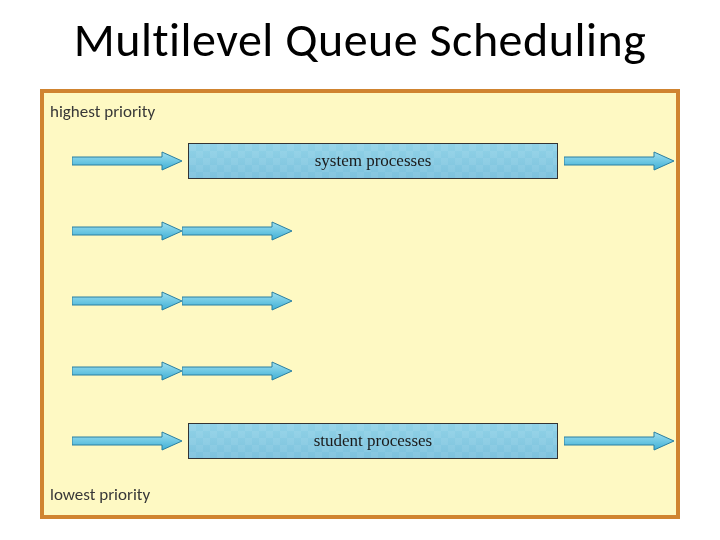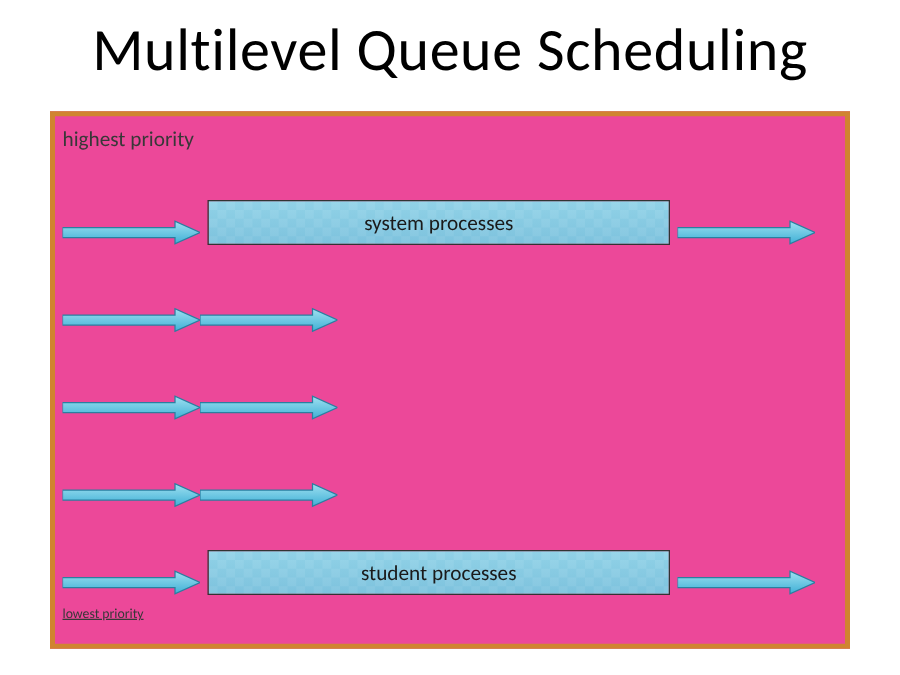--- a/index.html
+++ b/index.html
@@ -18,44 +18,44 @@
     .title {
       font-size: 48px;
       font-weight: 400;
       text-align: center;
       color: #000;
       margin-bottom: 20px;
       letter-spacing: 0.5px;
     }
     .diagram-frame {
       border: 4px solid #d08430;
-      background: #ec4899;
+      background: #fef9c3;
       padding: 8px 0 8px 0;
       height: 430px;
       position: relative;
     }
     .top-label {
       font-size: 17px;
       color: #383838;
       padding-left: 6px;
       margin-bottom: 4px;
     }
     .bottom-label {
-      font-size: 11px;
+      font-size: 17px;
       color: #383838;
       padding-left: 6px;
       margin-top: 8px;
-      text-decoration: underline;
     }
     .queue-row {
       display: flex;
-      align-items: flex-end;
+      align-items: center;
       height: 70px;
       position: relative;
-      padding-left: 6px;
+      padding-left: 28px;
+      font-family: Liberation Serif, serif;
     }
     .arrow-in {
       flex: 0 0 auto;
     }
     .arrow-out {
       flex: 0 0 auto;
     }
     .queue-box {
       flex: 0 0 auto;
       width: 370px;

